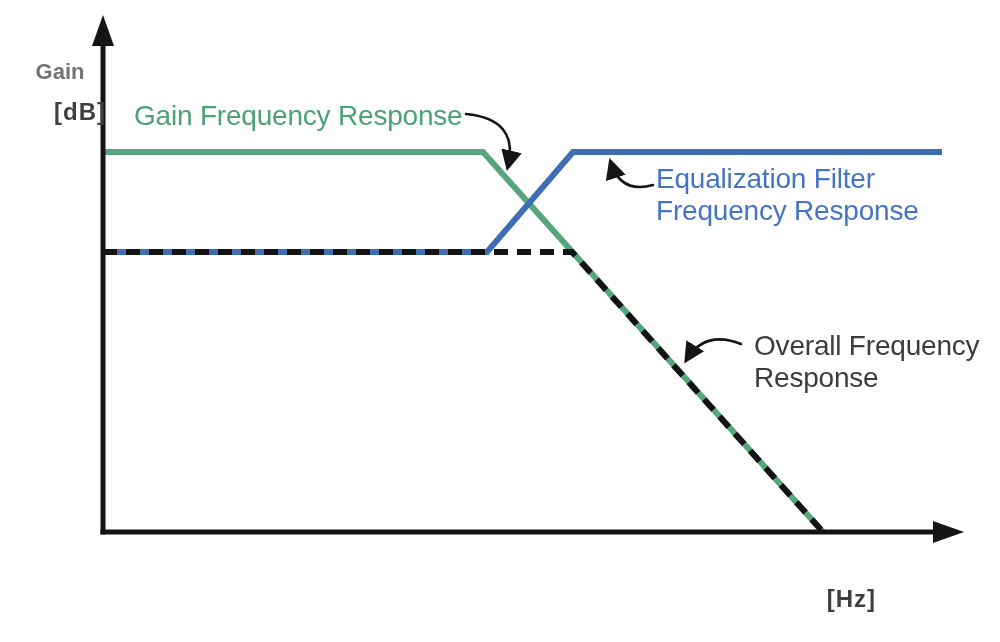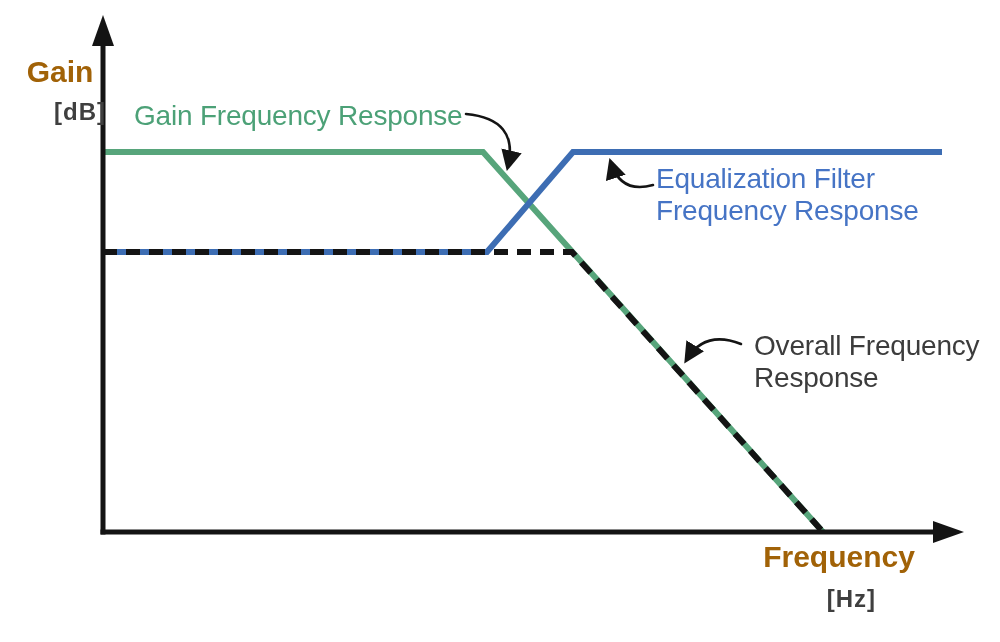--- a/index.html
+++ b/index.html
@@ -23,22 +23,22 @@
   .lbl {
     position: absolute;
     white-space: pre-line;
     line-height: 32px;
     font-size: 28px;
     font-weight: 500;
     letter-spacing: -0.2px;
   }
   .axis-title {
     font-weight: 700;
-    font-size: 30px;
-    color: #a16207;
+    font-size: 22px;
+    color: #737373;
     letter-spacing: 0;
     text-align: center;
   }
   .axis-unit {
     font-weight: 600;
     font-size: 24px;
     color: #3f3f3f;
     text-align: right;
     letter-spacing: 1px;
   }
@@ -78,16 +78,15 @@
   <div class="lbl axis-unit lbl-db">[dB]</div>
 
   <div class="lbl lbl-cable" style="color: rgb(76, 161, 119);">Gain Frequency Response</div>
 
   <div class="lbl lbl-eq" style="color: rgb(70, 116, 197);">Equalization Filter
 Frequency Response</div>
 
   <div class="lbl lbl-overall" style="color: rgb(60, 60, 60);">Overall Frequency
 Response</div>
 
-  <div class="lbl axis-title lbl-frequency">Frequency</div>
 
   <div class="lbl axis-unit lbl-hz">[Hz]</div>
 </div>
 
 </body></html>

